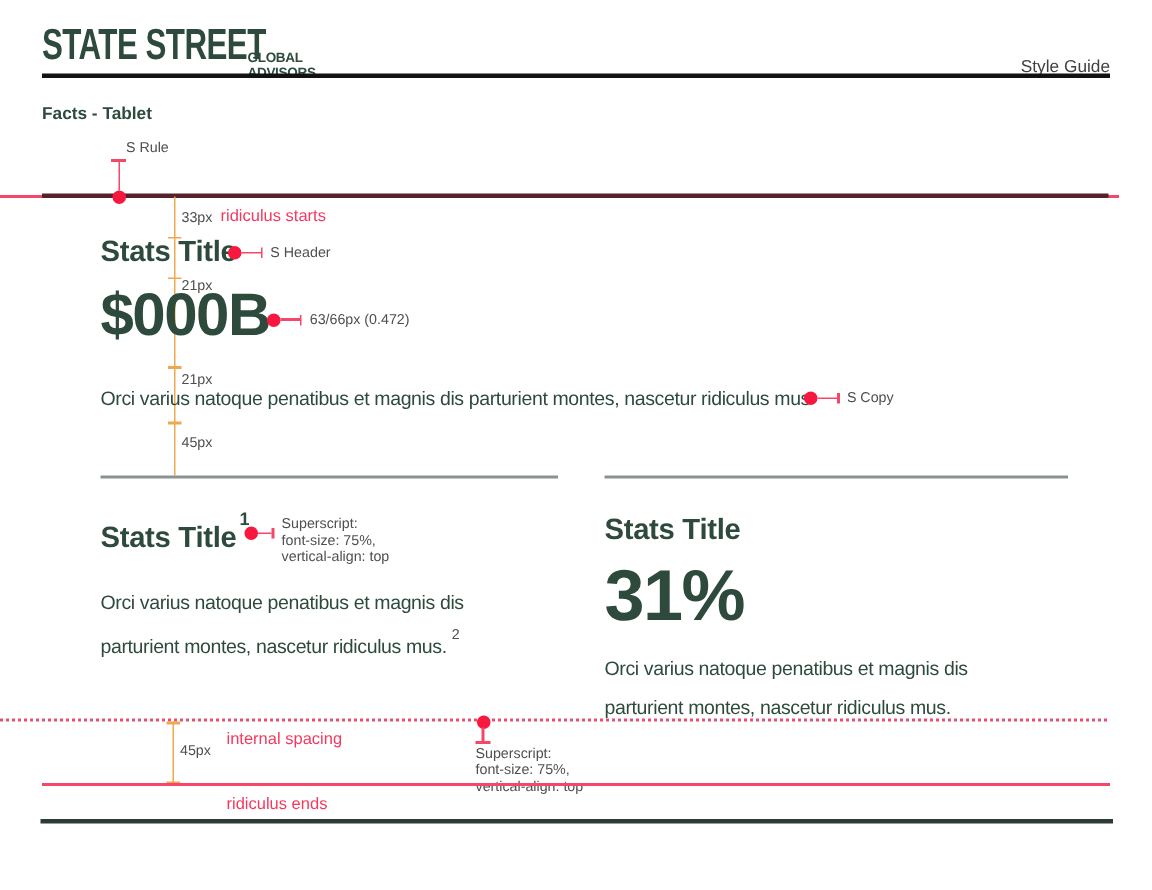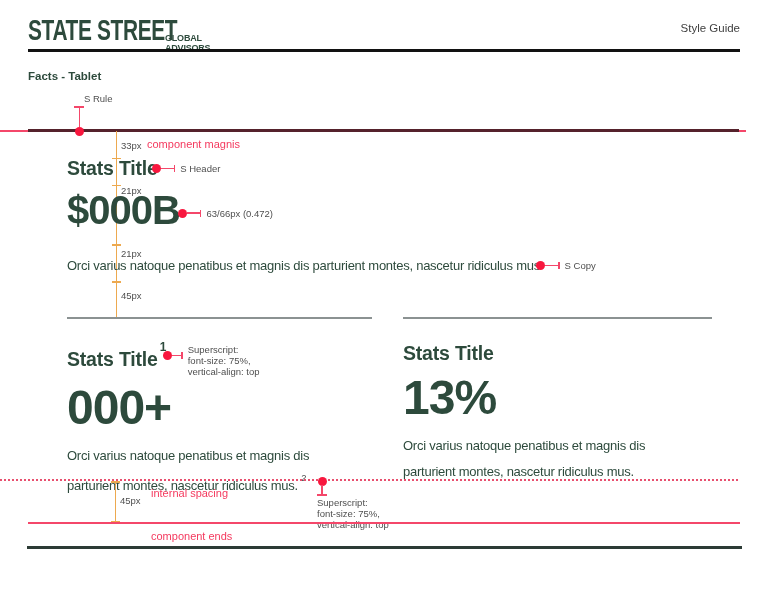--- a/index.html
+++ b/index.html
@@ -51,41 +51,41 @@
 
 <div class="canvas">
 
   <div class="abs" style="left:28px;top:14px;width:300px;height:34px;">
     <span class="logo-main">STATE STREET</span>
     <span class="logo-sub">
       <span>GLOBAL</span><br>
       <span>ADVISORS</span>
     </span>
   </div>
-  <div class="abs style-guide" style="right:28px;top:22px;">Style Guide</div>
+  <div class="abs style-guide" style="right:28px;top:39px;">Style Guide</div>
   <div class="abs header-rule" style="left:28px;top:49px;width:712px;"></div>
 
   <div class="abs green" style="left:28px;top:70px;font-size:11.5px;font-weight:bold;">Facts - Tablet</div>
 
   <div class="abs ann-s" style="left:84px;top:93px;">S Rule</div>
   <div class="abs hlead" style="left:74px;top:106px;width:10px;"></div>
   <div class="abs vlead" style="left:78.5px;top:106px;height:21px;"></div>
 
   <div class="abs pink-line" style="left:0;top:130px;width:746px;"></div>
   <div class="abs" style="left:28px;top:129.4px;width:711px;height:2.6px;background:#55222c;"></div>
   <div class="abs dot" style="left:74.5px;top:126.5px;"></div>
 
   <div class="abs orange-rail" style="left:115.5px;top:131px;height:186px;"></div>
   <div class="abs orange-cap" style="left:112px;top:157.5px;"></div>
   <div class="abs orange-cap" style="left:112px;top:184.5px;"></div>
   <div class="abs orange-cap" style="left:112px;top:244px;"></div>
   <div class="abs orange-cap" style="left:112px;top:281px;"></div>
 
   <div class="abs ann-s" style="left:121px;top:140px;">33px</div>
-  <div class="abs ann-pink" style="left:147px;top:138px;">component magnis</div>
+  <div class="abs ann-pink" style="left:147px;top:138px;">ridiculus starts</div>
   <div class="abs ann-s" style="left:121px;top:185px;">21px</div>
   <div class="abs ann-s" style="left:121px;top:248px;">21px</div>
   <div class="abs ann-s" style="left:121px;top:290px;">45px</div>
 
   <div class="abs" style="left:67px;top:157px;">
     <div class="row">
       <span class="stats-title">Stats Title</span>
       <span class="pointer" style="margin-left:-6px;">
         <span class="dot"></span>
         <span class="hlead lead"></span>
@@ -123,33 +123,32 @@
         <span class="dot"></span>
         <span class="hlead" style="width:9px;"></span>
         <span class="vcap"></span>
       </span>
       <span class="note-block" style="margin-left:5px;position:relative;top:2px;">
         <span>Superscript:</span><br>
         <span>font-size: 75%,</span><br>
         <span>vertical-align: top</span>
       </span>
     </div>
-    <div class="col-value" style="margin-top:12px;">000+</div>
     <div class="col-copy" style="margin-top:14px;">
       <span>Orci varius natoque penatibus et magnis dis</span><br>
       <span>parturient montes, nascetur ridiculus mus.</span>
       <sup class="gray-ann">2</sup>
     </div>
   </div>
 
   <div class="abs" style="left:403px;top:342px;width:320px;">
     <div class="row">
       <span class="stats-title">Stats Title</span>
     </div>
-    <div class="col-value" style="margin-top:12px;">13%</div>
+    <div class="col-value" style="margin-top:12px;">31%</div>
     <div class="col-copy" style="margin-top:14px;">
       <span>Orci varius natoque penatibus et magnis dis</span><br>
       <span>parturient montes, nascetur ridiculus mus.</span>
     </div>
   </div>
 
   <div class="abs dotted-line" style="left:0;top:479px;width:738px;"></div>
 
   <div class="abs dot" style="left:317.5px;top:476.5px;"></div>
   <div class="abs vlead" style="left:321.2px;top:485px;height:9px;"></div>
@@ -160,16 +159,16 @@
     <span>vertical-align: top</span>
   </div>
 
   <div class="abs orange-cap" style="left:110.5px;top:481px;"></div>
   <div class="abs orange-rail" style="left:114.5px;top:481px;height:41px;"></div>
   <div class="abs orange-cap" style="left:110.5px;top:520.5px;"></div>
   <div class="abs ann-s" style="left:120px;top:495px;">45px</div>
   <div class="abs ann-pink" style="left:151px;top:487px;">internal spacing</div>
 
   <div class="abs pink-line" style="left:28px;top:522px;width:712px;"></div>
-  <div class="abs ann-pink" style="left:151px;top:530px;">component ends</div>
+  <div class="abs ann-pink" style="left:151px;top:530px;">ridiculus ends</div>
   <div class="abs footer-rule" style="left:27px;top:546px;width:715px;"></div>
 
 </div>
 
 </body></html>

